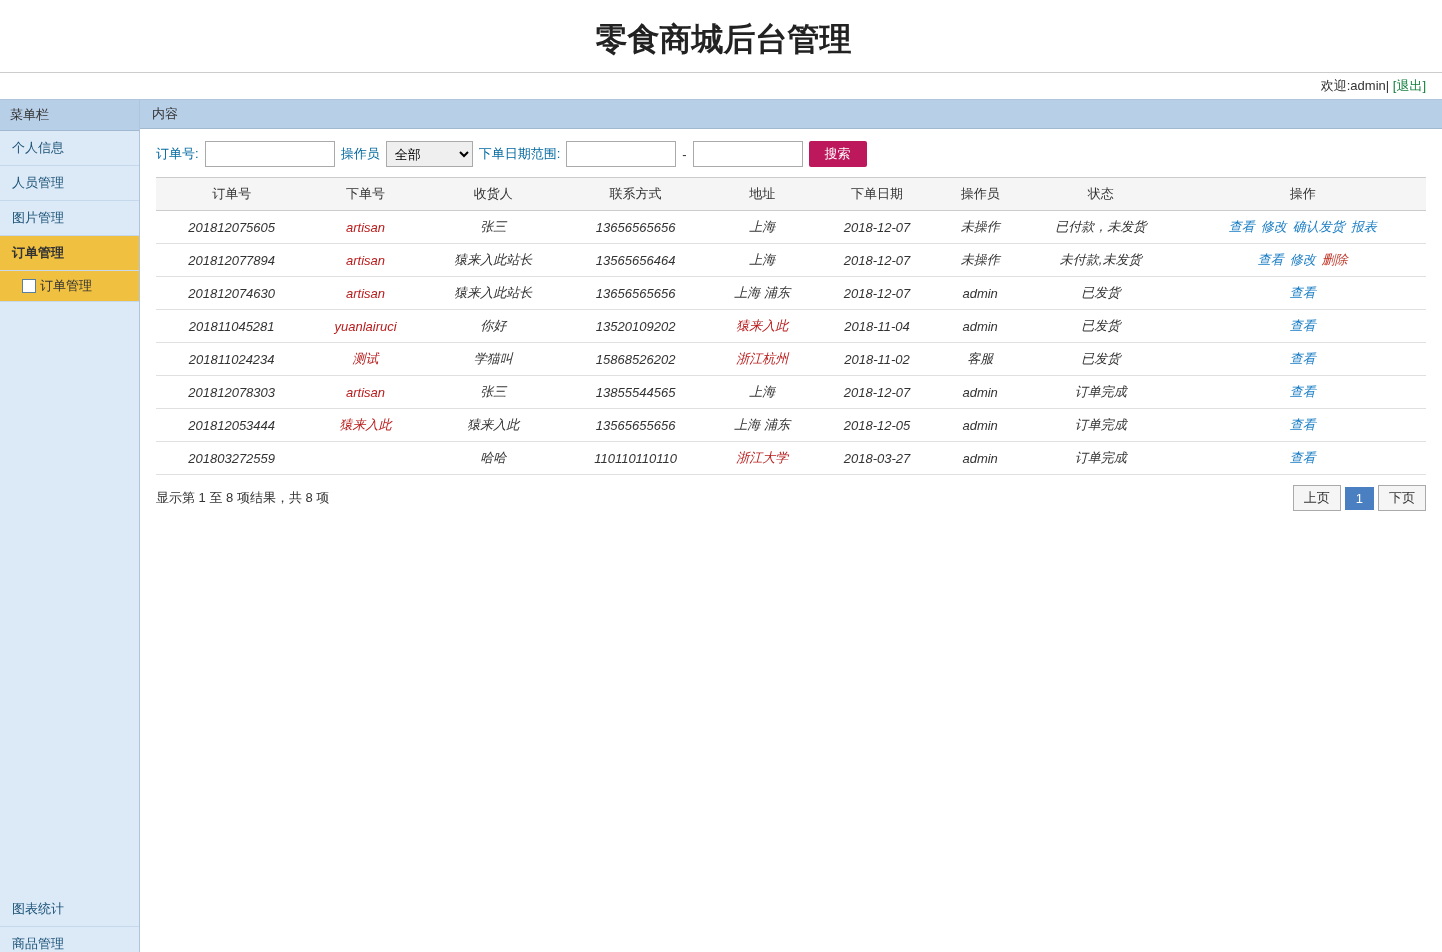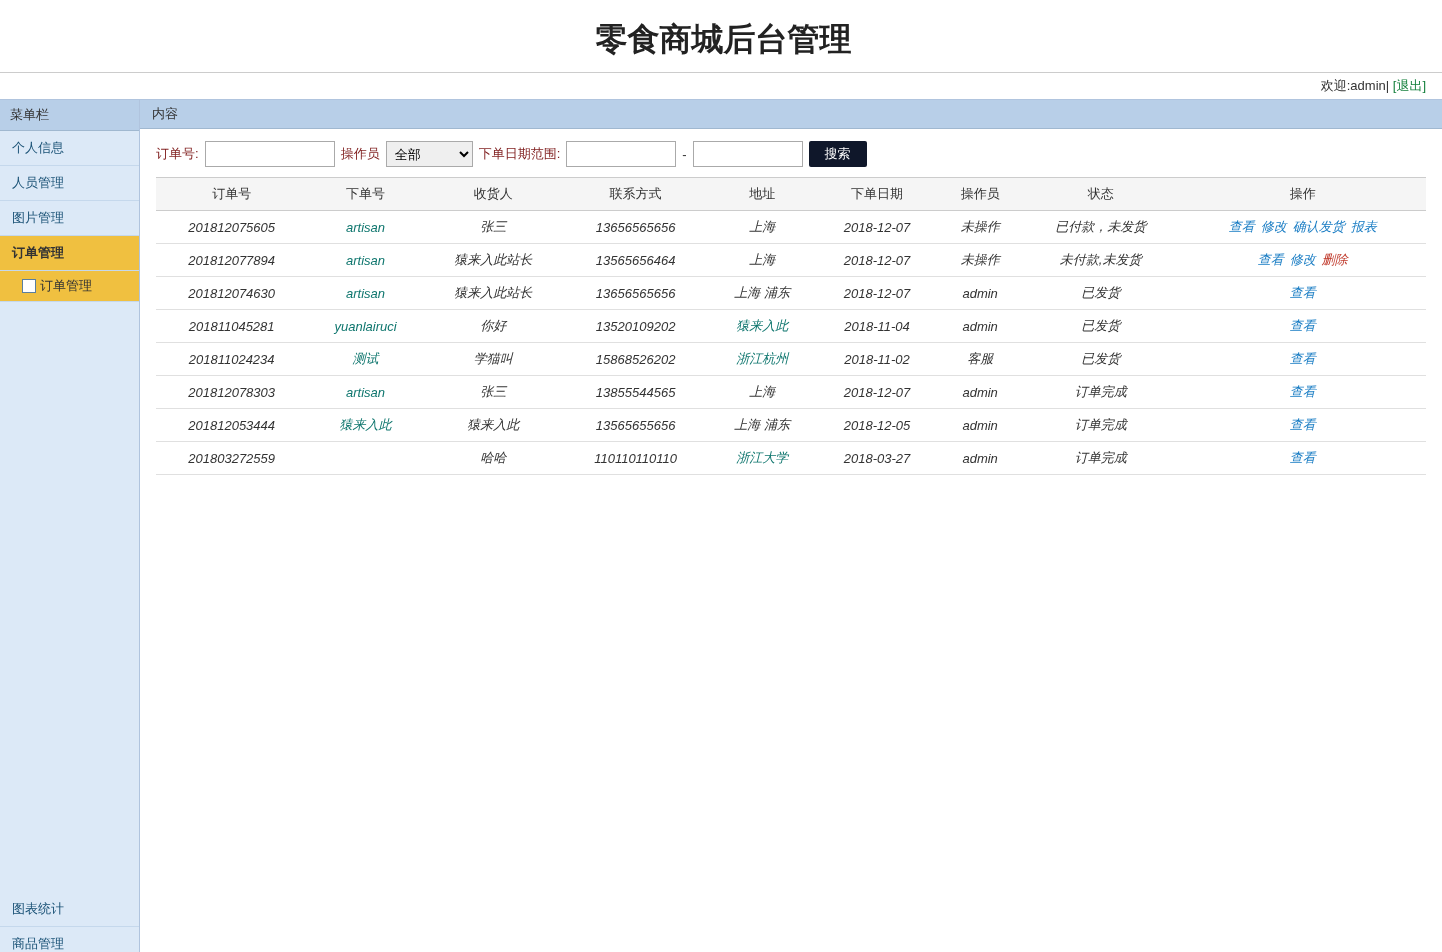--- a/index.html
+++ b/index.html
@@ -112,39 +112,39 @@
     
     .search-bar {
       display: flex;
       align-items: center;
       margin-bottom: 10px;
       gap: 6px;
       flex-wrap: wrap;
     }
     .search-bar label {
       font-size: 13px;
-      color: #7f1d1d;
+      color: #0369a1;
       white-space: nowrap;
     }
     .search-bar input[type="text"] {
       border: 1px solid #aaa;
       padding: 3px 6px;
       font-size: 13px;
       height: 26px;
       width: 130px;
     }
     .search-bar select {
       border: 1px solid #aaa;
       padding: 2px 4px;
       font-size: 13px;
       height: 26px;
       width: 87px;
     }
     .search-bar .search-btn {
-      background: #0f172a;
+      background: #be185d;
       color: #fff;
       border: none;
       padding: 4px 16px;
       font-size: 13px;
       cursor: pointer;
       height: 26px;
       border-radius: 2px;
     }
 
     
@@ -166,21 +166,21 @@
     }
     tbody tr {
       border-bottom: 1px solid #e0e0e0;
       font-style: italic;
     }
     tbody td {
       padding: 7px 10px;
       text-align: center;
       color: #333;
     }
-    .link-blue { color: #0f766e; cursor: pointer; text-decoration: none; }
+    .link-blue { color: #b91c1c; cursor: pointer; text-decoration: none; }
     .action-link {
       color: #1a7dc4;
       cursor: pointer;
       margin: 8px 3px;
       text-decoration: none;
       white-space: nowrap;
     }
     .action-link.red { color: #c0392b; }
 
     
@@ -354,17 +354,25 @@
               <td>110110110110</td>
               <td><a class="link-blue">浙江大学</a></td>
               <td>2018-03-27</td>
               <td>admin</td>
               <td>订单完成</td>
               <td><a class="action-link">查看</a></td>
             </tr>
           </tbody>
       </table>
 
+      <div class="pagination-bar">
+        <span class="pagination-info">显示第 1 至 8 项结果，共 8 项</span>
+        <div class="pagination-controls">
+          <button class="page-btn">上页</button>
+          <span class="page-num">1</span>
+          <button class="page-btn">下页</button>
+        </div>
+      </div>
 
     </div>
   </div>
 
 </div>
 
 </body></html>

